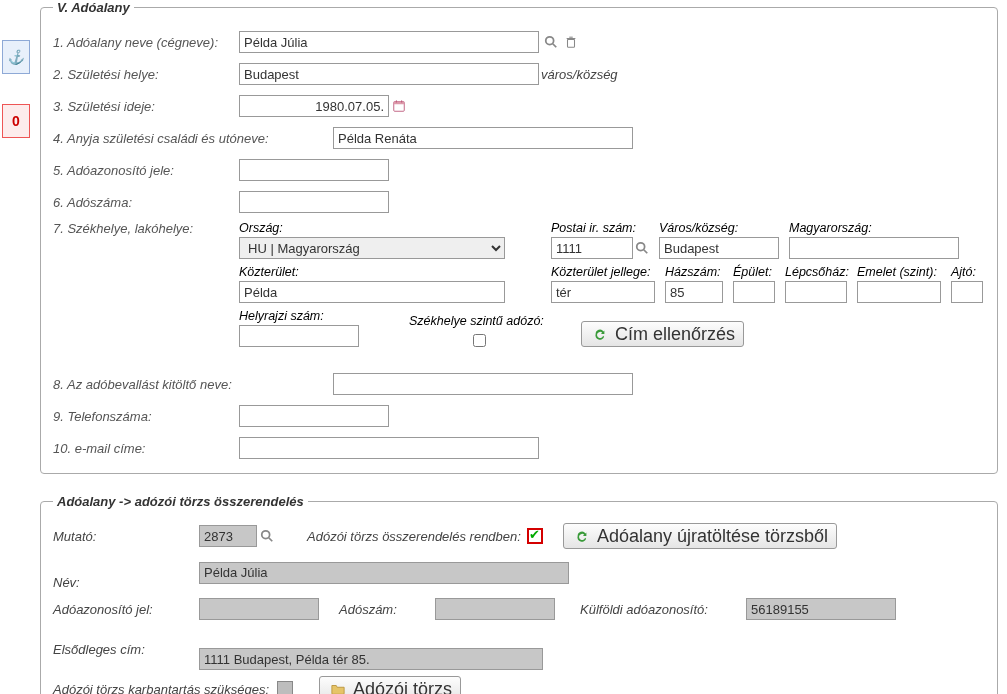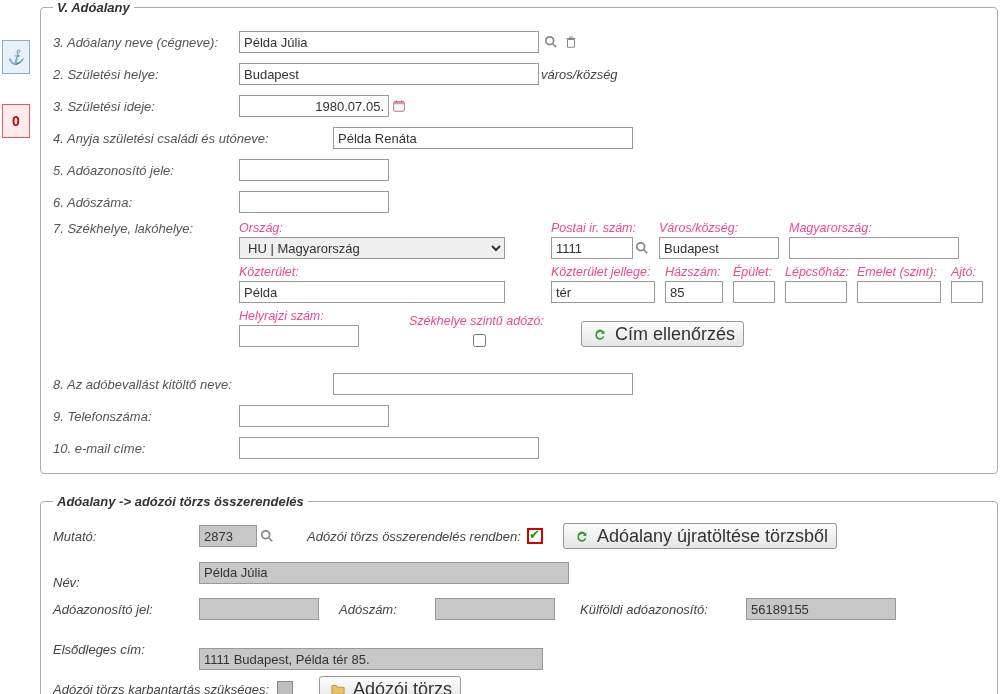--- a/index.html
+++ b/index.html
@@ -110,21 +110,21 @@
   .subcols {
     display: flex;
     gap: 10px;
   }
   .subcol {
     display: flex;
     flex-direction: column;
   }
   .sublabel {
     font-size: 12.5px;
-    color: #ec4899;
+    color: #000000;
     margin-bottom: 2px;
     font-style: italic;
   }
   select {
   }
   .chkbox-red {
     display: inline-block;
     width: 16px;
     height: 16px;
     border: 2px solid #d40000;
@@ -167,21 +167,21 @@
   <div class="side-toggle red">
     <span>0</span>
   </div>
 </div>
 
 <div class="panel" style="left:40px; top:0; width:958px;">
 <fieldset>
   <legend>V. Adóalany</legend>
 
   <div class="row">
-    <div class="label">3. Adóalany neve (cégneve):</div>
+    <div class="label">1. Adóalany neve (cégneve):</div>
     <input type="text" style="width: 300px;" value="Példa Júlia">
     <span class="icon" style="margin-left:4px;">
       <svg width="14" height="14" viewBox="0 0 16 16">
             <circle cx="6.5" cy="6.5" r="4.5" fill="none" stroke="#888" stroke-width="2"></circle>
             <line x1="10" y1="10" x2="14" y2="14" stroke="#888" stroke-width="2"></line>
           </svg>
     </span>
     <span class="icon">
       <svg width="14" height="14" viewBox="0 0 16 16">
             <rect x="4" y="5" width="8" height="9" rx="1" fill="none" stroke="#888" stroke-width="1.2"></rect>

